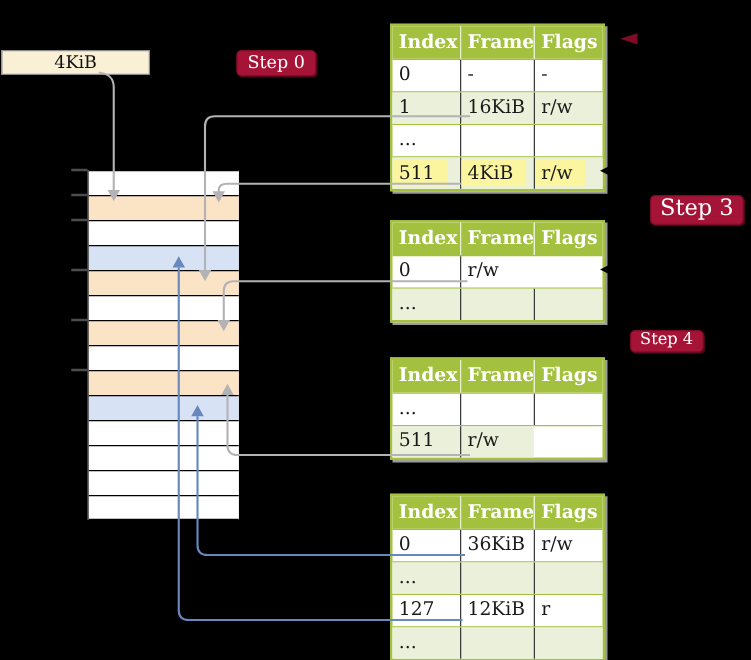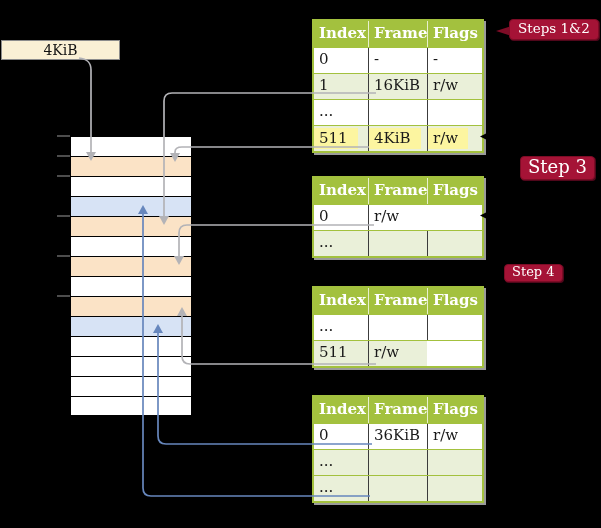--- a/index.html
+++ b/index.html
@@ -64,21 +64,21 @@
   .ag{fill:var(--line-gray);}
   .ab{fill:var(--line-blue);}
 </style>
 </head>
 <body>
 
 <div id="canvas">
 
   <div class="framebox">4KiB</div>
 
-  <div class="badge" id="badge-steps12">Steps 1&amp;2</div>
+  <div class="badge" id="badge-step0">Step 0</div>
   <div class="badge" id="badge-step3">Step 3</div>
   <div class="badge" id="badge-step4">Step 4</div>
 
   <div class="memcol" id="memcol">
       <div class="mrow white"></div>
       <div class="mrow orange"></div>
       <div class="mrow white"></div>
       <div class="mrow blue"></div>
       <div class="mrow orange"></div>
       <div class="mrow white"></div>
@@ -167,20 +167,25 @@
       <div class="trow">
         <div class="tcell"><span>0</span></div>
         <div class="tcell"><span>36KiB</span></div>
         <div class="tcell"><span>r/w</span></div>
       </div>
       <div class="trow shaded">
         <div class="tcell"><span>...</span></div>
         <div class="tcell"></div>
         <div class="tcell"></div>
       </div>
+      <div class="trow">
+        <div class="tcell"><span>127</span></div>
+        <div class="tcell"><span>12KiB</span></div>
+        <div class="tcell"><span>r</span></div>
+      </div>
       <div class="trow shaded">
         <div class="tcell"><span>...</span></div>
         <div class="tcell"></div>
         <div class="tcell"></div>
       </div>
     </div>
 
   <svg id="overlay" viewBox="0 0 601 528">
 
     <path class="lg" d="M 79 58 C 88 59 91 63 91 70 L 91 152"></path>

